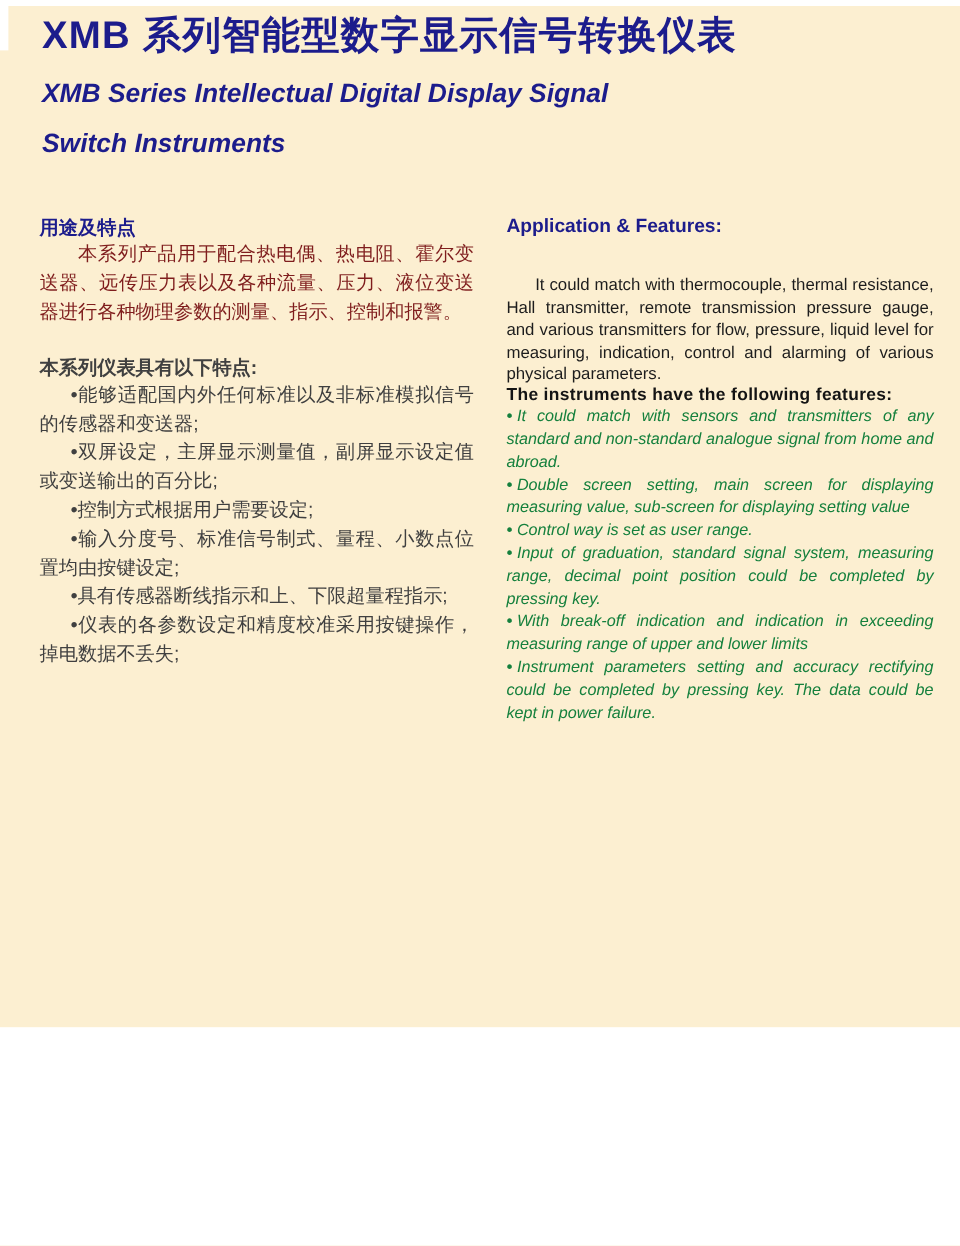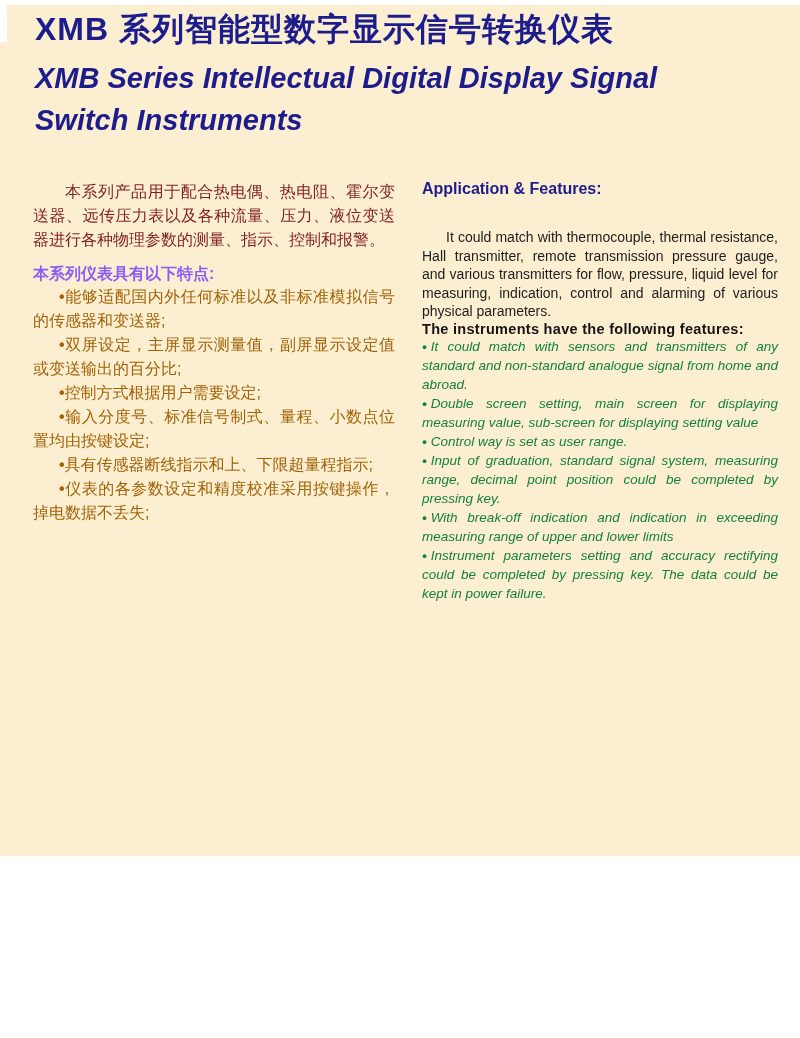--- a/index.html
+++ b/index.html
@@ -36,21 +36,21 @@
   }
   .title-cn {
     font-size: 32px;
     font-weight: bold;
     letter-spacing: 1px;
     line-height: 38px;
     white-space: nowrap;
   }
   .title-en {
     margin-top: 9px;
-    font-size: 29px;
+    font-size: 22px;
     font-weight: bold;
     font-style: italic;
     line-height: 42px;
   }
   .col {
     position: absolute;
     top: 180px;
   }
   .col-left  { left: 33px;  width: 362px; }
   .col-right { left: 422px; width: 356px; }
@@ -68,42 +68,42 @@
   }
   .en-intro {
     margin-top: 30px;
     font-size: 14px;
     line-height: 18.5px;
     color: #1d1d1d;
     text-indent: 24px;
     text-align: justify;
   }
   .features-heading-cn {
-    margin-top: 12px;
+    margin-top: 24px;
     font-size: 16px;
     font-weight: bold;
-    color: #8b5cf6;
+    color: #404040;
   }
   .features-heading-en {
     font-size: 14.5px;
     font-weight: bold;
     letter-spacing: 0.3px;
     color: #141414;
   }
   ul.features {
     margin: 0;
     padding: 0;
     list-style: none;
   }
   .cn-features { margin-top: 16px; }
   .en-features { margin-top: 18px; }
   .cn-features li {
     font-size: 16px;
     line-height: 24px;
-    color: #a16207;
+    color: #404040;
     text-indent: 26px;
     text-align: justify;
   }
   .en-features li {
     font-size: 13.5px;
     line-height: 19px;
     color: #15803d;
     text-align: justify;
     font-style: italic;
   }
@@ -119,20 +119,21 @@
 
   <div class="header">
     <div class="title-cn">XMB 系列智能型数字显示信号转换仪表</div>
     <div class="title-en">
       <div>XMB Series Intellectual Digital Display Signal</div>
       <div>Switch Instruments</div>
     </div>
   </div>
 
   <div class="col col-left">
+    <div class="section-heading">用途及特点</div>
     <div class="cn-intro">本系列产品用于配合热电偶、热电阻、霍尔变送器、远传压力表以及各种流量、压力、液位变送器进行各种物理参数的测量、指示、控制和报警。</div>
     <div class="features-heading-cn">本系列仪表具有以下特点:</div>
     <ul class="features cn-features">
       <li><span class="bullet">•</span><span>能够适配国内外任何标准以及非标准模拟信号的传感器和变送器;</span></li>
       <li><span class="bullet">•</span><span>双屏设定，主屏显示测量值，副屏显示设定值或变送输出的百分比;</span></li>
       <li><span class="bullet">•</span><span>控制方式根据用户需要设定;</span></li>
       <li><span class="bullet">•</span><span>输入分度号、标准信号制式、量程、小数点位置均由按键设定;</span></li>
       <li><span class="bullet">•</span><span>具有传感器断线指示和上、下限超量程指示;</span></li>
       <li><span class="bullet">•</span><span>仪表的各参数设定和精度校准采用按键操作，掉电数据不丢失;</span></li>
     </ul>

